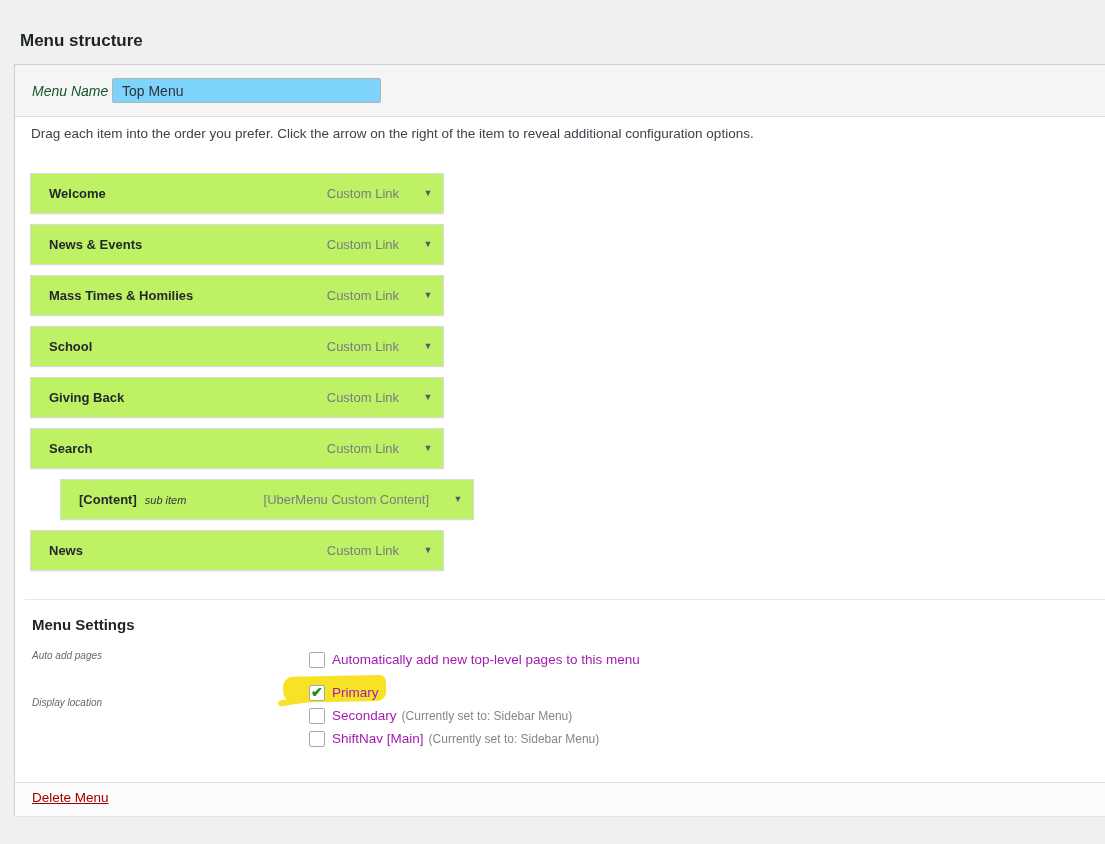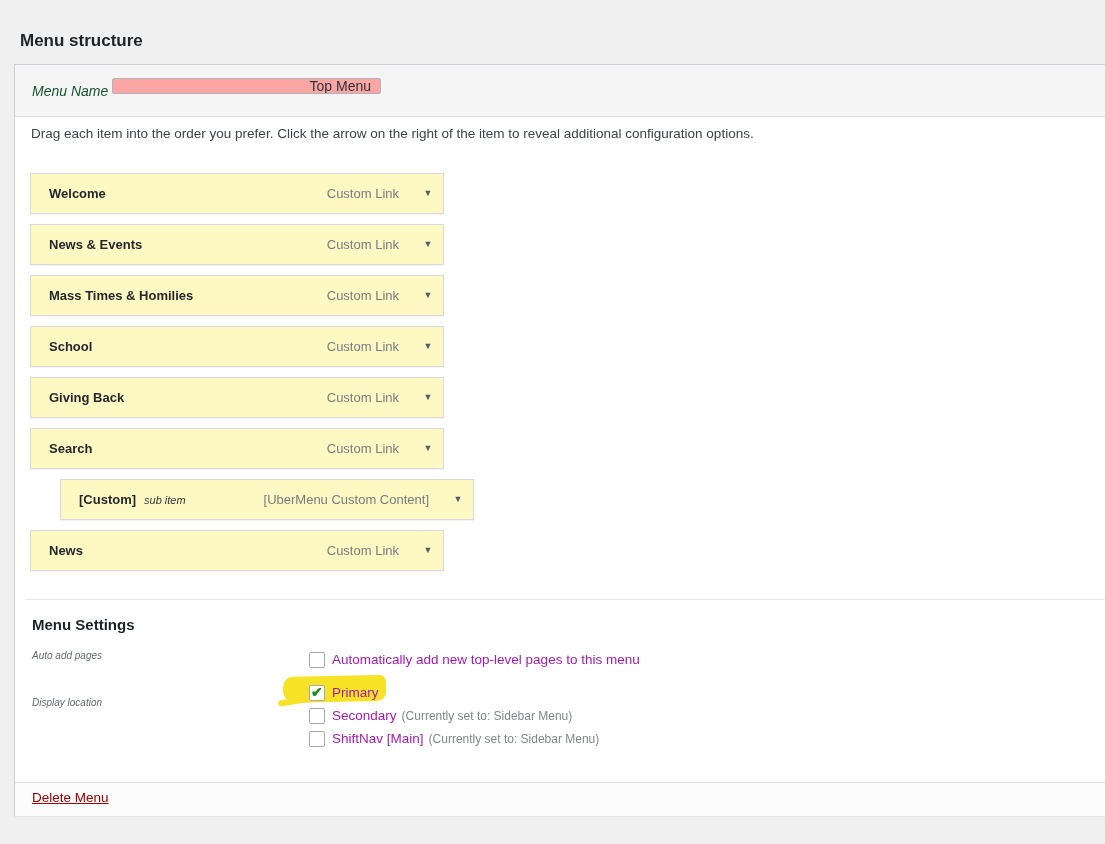--- a/index.html
+++ b/index.html
@@ -23,32 +23,32 @@
   }
   .panel-header {
     position:absolute; left:0; right:0; top:0; height:52px;
     background:#f5f5f5; border-bottom:1px solid #ddd;
   }
   .menu-name-label {
     position:absolute; left:17px; top:0; height:52px; line-height:52px;
     font-style:italic; font-size:14px; color:#14532d;
   }
   .menu-name-input {
-    position:absolute; left:97px; top:13px; width:269px; height:16px;
-    border:1px solid #b0b5b9; background:#fca5a5; border-radius:2px;
+    position:absolute; left:97px; top:13px; width:269px; height:25px;
+    border:1px solid #b0b5b9; background:#7dd3fc; border-radius:2px;
     font-family:"Liberation Sans", sans-serif;
-    font-size:14px; color:#2c3338; padding:0 9px; outline:none;text-align:right;
+    font-size:14px; color:#2c3338; padding:0 9px; outline:none;
   }
   .instruction {
     position:absolute; left:16px; top:61px;
     font-size:13.5px; color:#3c434a;
   }
   .menu-bar {
     position:absolute; left:15px; width:414px; height:41px;
-    background:#fef9c3; border:1px solid #d8dadd;
+    background:#bef264; border:1px solid #d8dadd;
     box-shadow:0 1px 1px rgba(0,0,0,.04);
     display:flex; align-items:center;
     padding:0 7px 0 18px; cursor:move;
   }
   .menu-bar.sub { left:45px; }
   .bar-label { font-size:13px; font-weight:700; color:#23282d; }
   .bar-sublabel { font-size:11px; font-style:italic; color:#32373c; margin-left:8px; }
   .bar-type { margin-left:auto; font-size:13px; color:#787c82; }
   .bar-arrow {
     margin-left:21px; font-size:9px; color:#555d66; cursor:pointer;
@@ -147,21 +147,21 @@
     <span class="bar-arrow">▼</span>
   </div>
 
   <div class="menu-bar" style="top:363px">
     <span class="bar-label">Search</span>
     <span class="bar-type">Custom Link</span>
     <span class="bar-arrow">▼</span>
   </div>
 
   <div class="menu-bar sub" style="top:414px">
-    <span class="bar-label">[Custom]</span>
+    <span class="bar-label">[Content]</span>
     <span class="bar-sublabel">sub item</span>
     <span class="bar-type">[UberMenu Custom Content]</span>
     <span class="bar-arrow">▼</span>
   </div>
 
   <div class="menu-bar" style="top:465px">
     <span class="bar-label">News</span>
     <span class="bar-type">Custom Link</span>
     <span class="bar-arrow">▼</span>
   </div>

